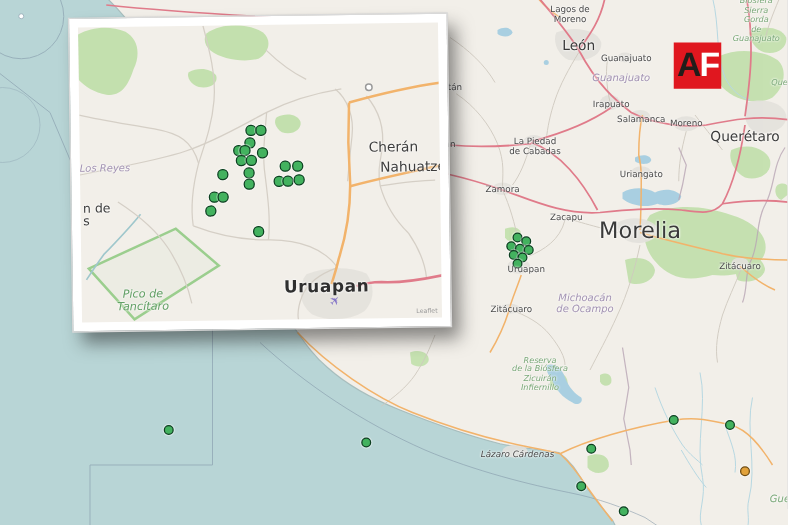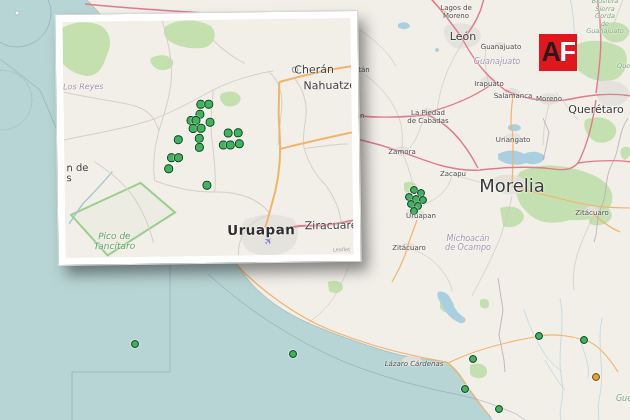--- a/index.html
+++ b/index.html
@@ -5,21 +5,21 @@
   html,body{margin:0;padding:0;background:#ddd;}
   #stage{position:relative;width:630px;height:420px;overflow:hidden;
          background:#f2efe9;font-family:"DejaVu Sans","Liberation Sans",sans-serif;}
   svg{position:absolute;left:0;top:0;}
   
   .lbl{position:absolute;transform:translate(-50%,-50%);color:#4a4a4a;font-size:8px;
        line-height:1.15;white-space:pre-line;text-align:center;pointer-events:none;
        text-shadow:0 0 2px #fff,0 0 2px #fff;}
   .lbl.s7{font-size:7px;}
   .lbl.s8{font-size:8px;}
-  .lbl.s11{font-size:11px;}
+  .lbl.s11{font-size:11px;margin-top:48px;}
   .lbl.city{font-size:11px;color:#3a3a3a;}
   .lbl.s12{font-size:18px;}
   .lbl.state{font-style:italic;color:#a292b2;font-size:8px;}
   .lbl.green{font-style:italic;color:#7aa878;font-size:6.5px;}
   .lbl.green.s8{font-size:8px;}
   .lbl.itown{font-size:10px;color:#3d3d3d;}
   .lbl.itown.s11{font-size:11px;}
   .lbl.icity{font-size:13.5px;color:#2f2f2f;font-weight:bold;letter-spacing:.5px;}
   .lbl.igreen{font-style:italic;color:#63a066;font-size:9px;}
   .lbl.attr{font-size:5px;color:#999;text-shadow:none;}
@@ -202,20 +202,24 @@
       <div class="lbl s7" style="left: 402px; top: 152px;">Zamora</div>
       <div class="lbl s7" style="left: 453px; top: 174px;">Zacapu</div>
       <div class="lbl s7" style="left: 513px; top: 140px;">Uriangato</div>
       <div class="lbl city s12" style="left: 512px; top: 186px;">Morelia</div>
       <div class="lbl s7" style="left: 592px; top: 213px;">Zitácuaro</div>
       <div class="lbl state" style="left: 468px; top: 243px;">Michoacán
 de Ocampo</div>
       <div class="lbl s7" style="left: 421px; top: 216px;">Uruapan</div>
       <div class="lbl s7" style="left: 409px; top: 248px;">Zitácuaro</div>
       <div class="lbl s7" style="left: 414px; top: 364px; font-style: italic;">Lázaro Cárdenas</div>
+      <div class="lbl green" style="left: 432px; top: 300px;">Reserva
+de la Biósfera
+Zicuirán
+Infiernillo</div>
       <div class="lbl green s8" style="left: 624px; top: 399px;">Gue</div>
     </div>
 
   <div id="inset">
     <div id="inset-map">
       <svg width="288" height="236" viewBox="0 0 288 236">
 
         <g fill="#c3e0ae">
           <path d="M -4,8 C 8,0 24,-2 38,4 C 48,10 50,22 44,34 C 40,46 34,56 22,54 C 10,52 0,44 -4,36 Z"></path>
           <path d="M 103,6 C 115,-2 135,-2 148,6 C 155,12 153,22 144,27 C 132,30 115,27 106,20 C 101,16 100,10 103,6 Z"></path>

